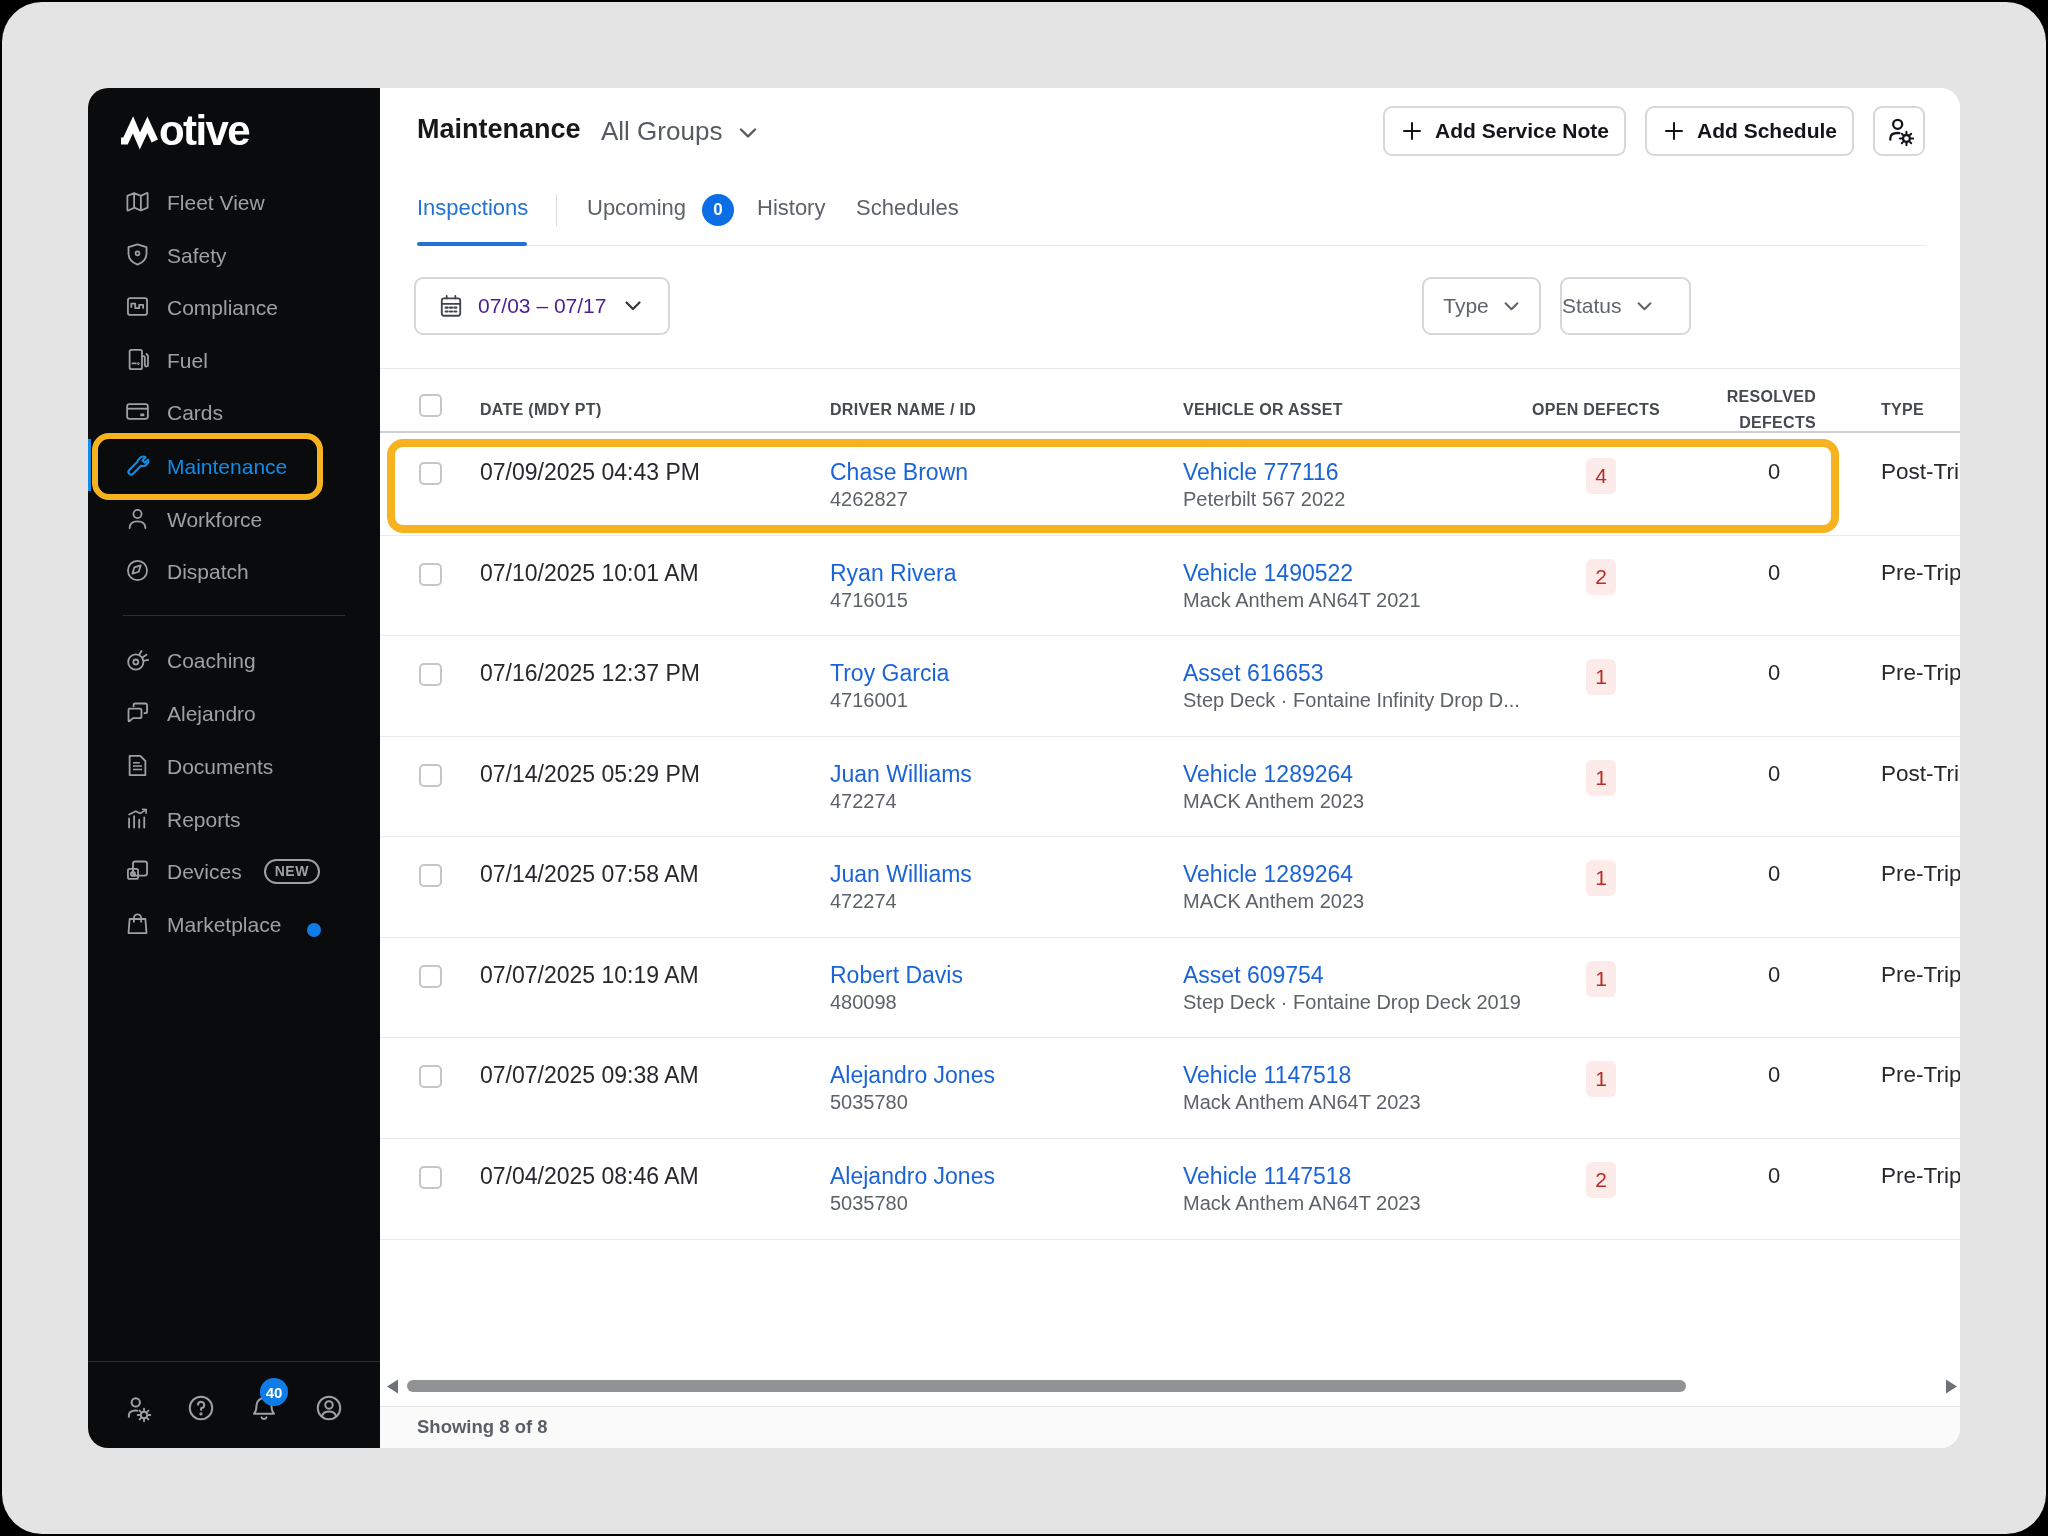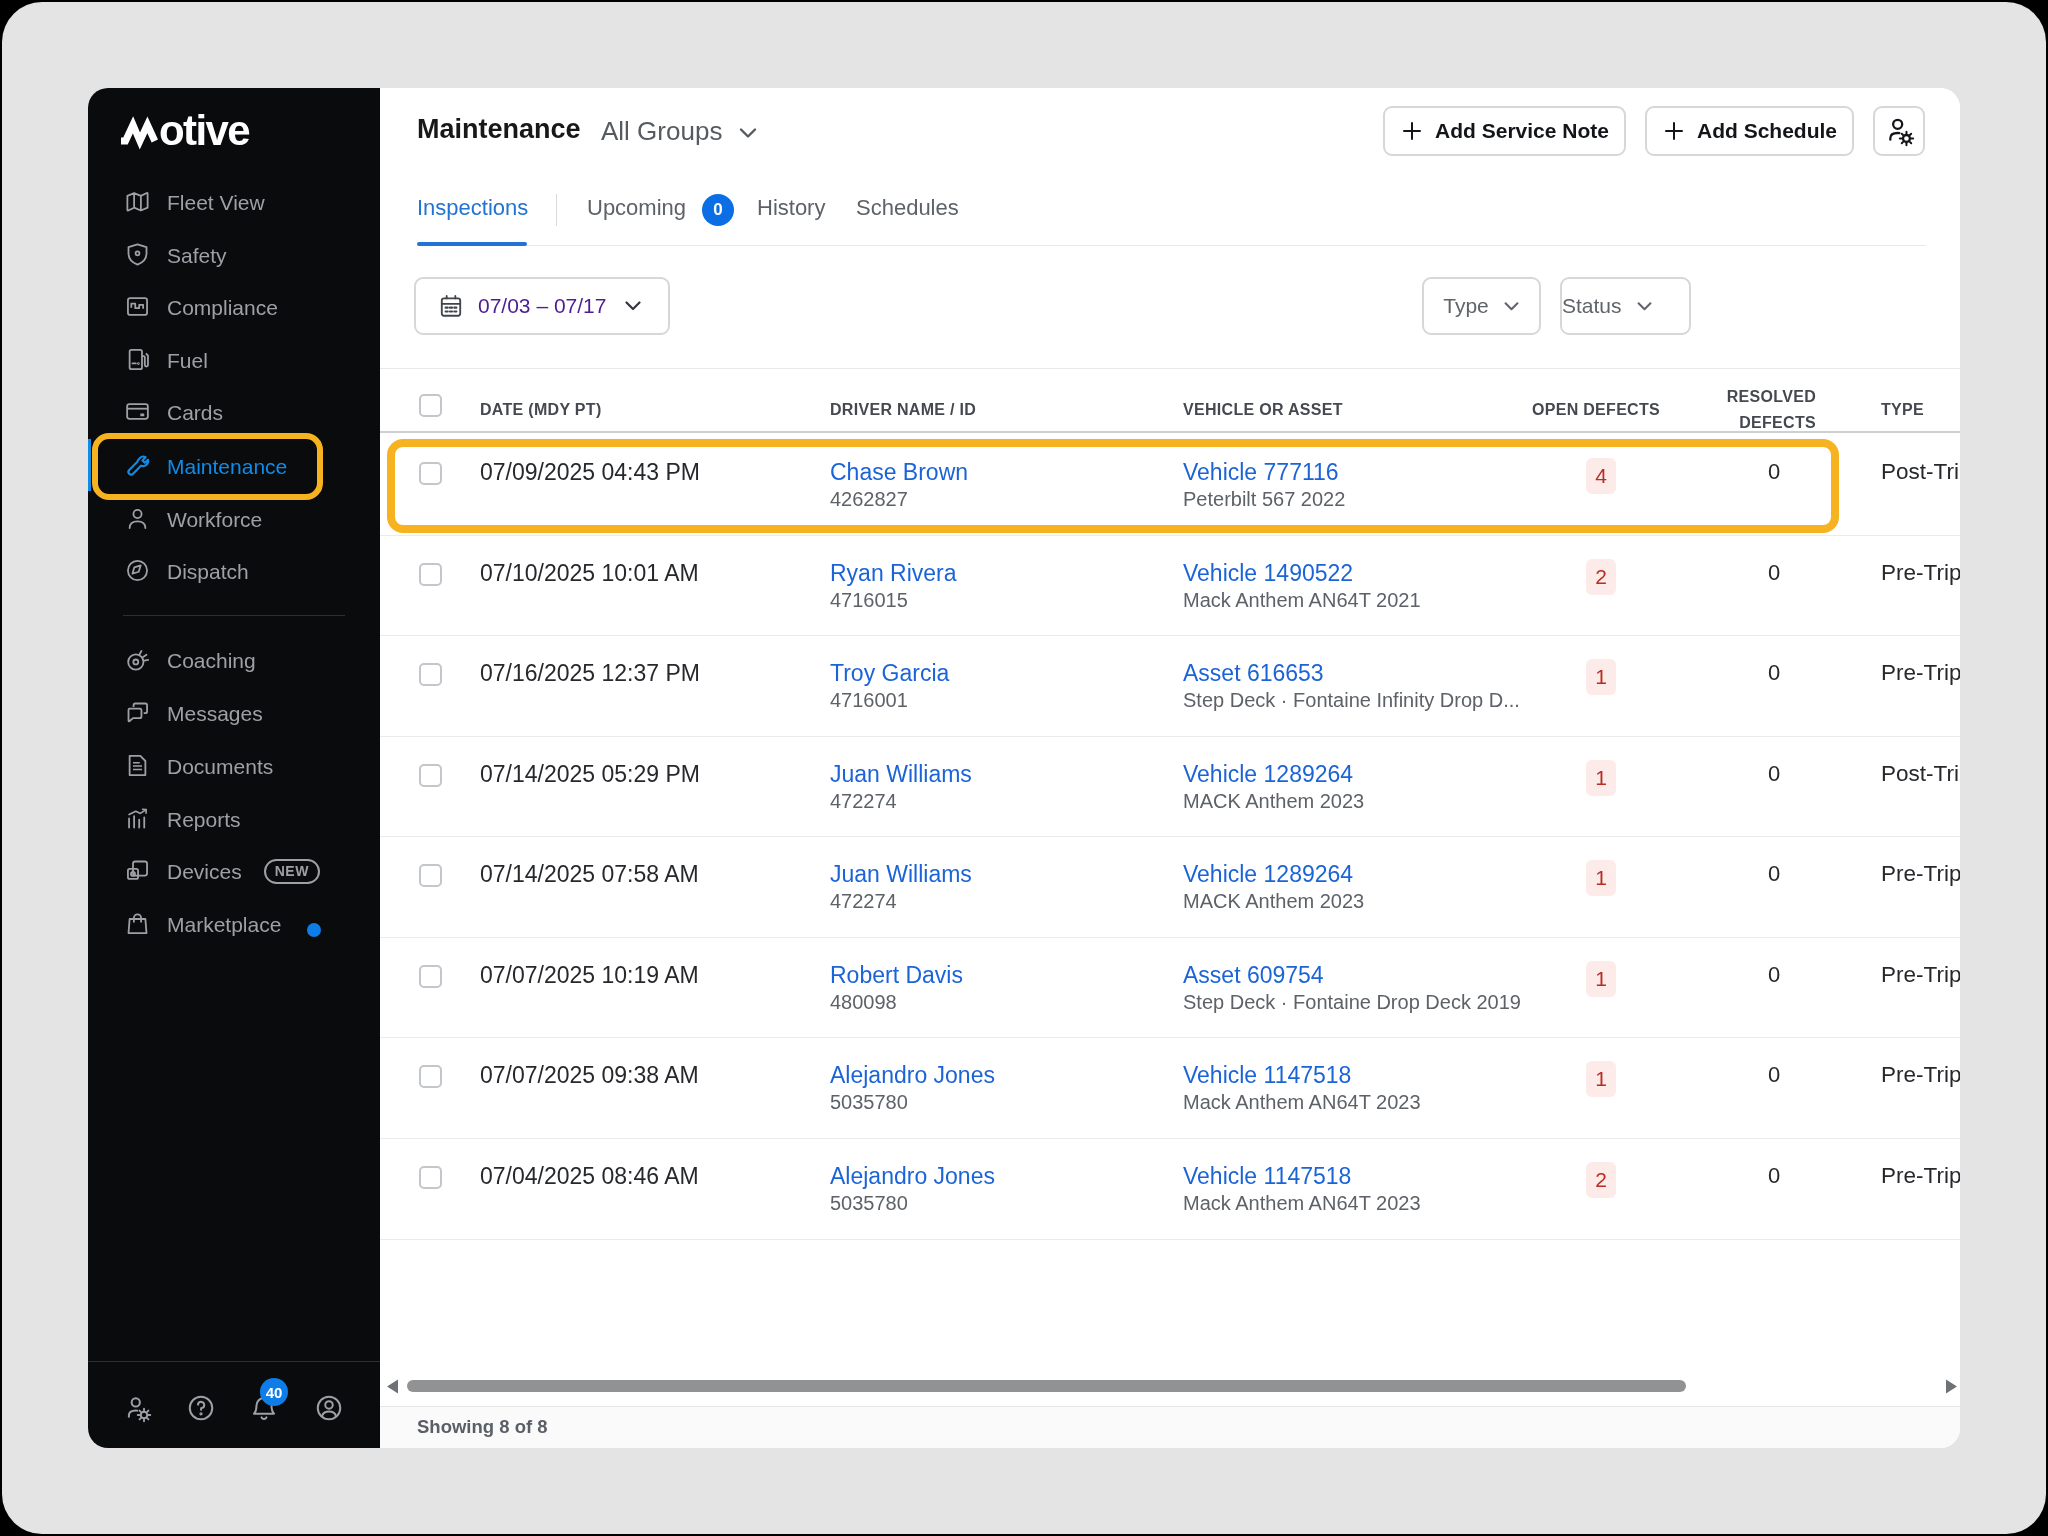--- a/index.html
+++ b/index.html
@@ -103,21 +103,21 @@
           <circle cx="10.5" cy="14.2" r="2.2"></circle>
           <path d="M13.5 8 L15.5 4.5 M17 9.8 L20 7.8 M18 13 L21.5 12.4"></path>
         </svg>
         <span>Coaching</span>
       </div>
     <div class="nav" style="top:610px">
         <svg viewBox="0 0 24 24" fill="none" stroke="#9da1a6" stroke-width="1.6" stroke-linejoin="round">
           <path d="M8.5 7 V5.5 Q8.5 4 10 4 H19 Q20.5 4 20.5 5.5 V11 Q20.5 12.5 19 12.5 H17.5"></path>
           <path d="M4.5 8.5 H14 Q15.5 8.5 15.5 10 V15.5 Q15.5 17 14 17 H8 L5 19.5 Q4 20.3 4 19 V10 Q4 8.5 4.5 8.5 Z"></path>
         </svg>
-        <span>Messages</span>
+        <span>Alejandro</span>
       </div>
     <div class="nav" style="top:663px">
         <svg viewBox="0 0 24 24" fill="none" stroke="#9da1a6" stroke-width="1.6" stroke-linejoin="round">
           <path d="M5 20.5 V3.5 H14.5 L19 8 V20.5 Z"></path>
           <path d="M8 9.5 H14 M8 12.5 H16 M8 15.5 H16" stroke-width="1.4"></path>
         </svg>
         <span>Documents</span>
       </div>
     <div class="nav" style="top:716px">
         <svg viewBox="0 0 24 24" fill="none" stroke="#9da1a6" stroke-width="1.6" stroke-linecap="round" stroke-linejoin="round">

